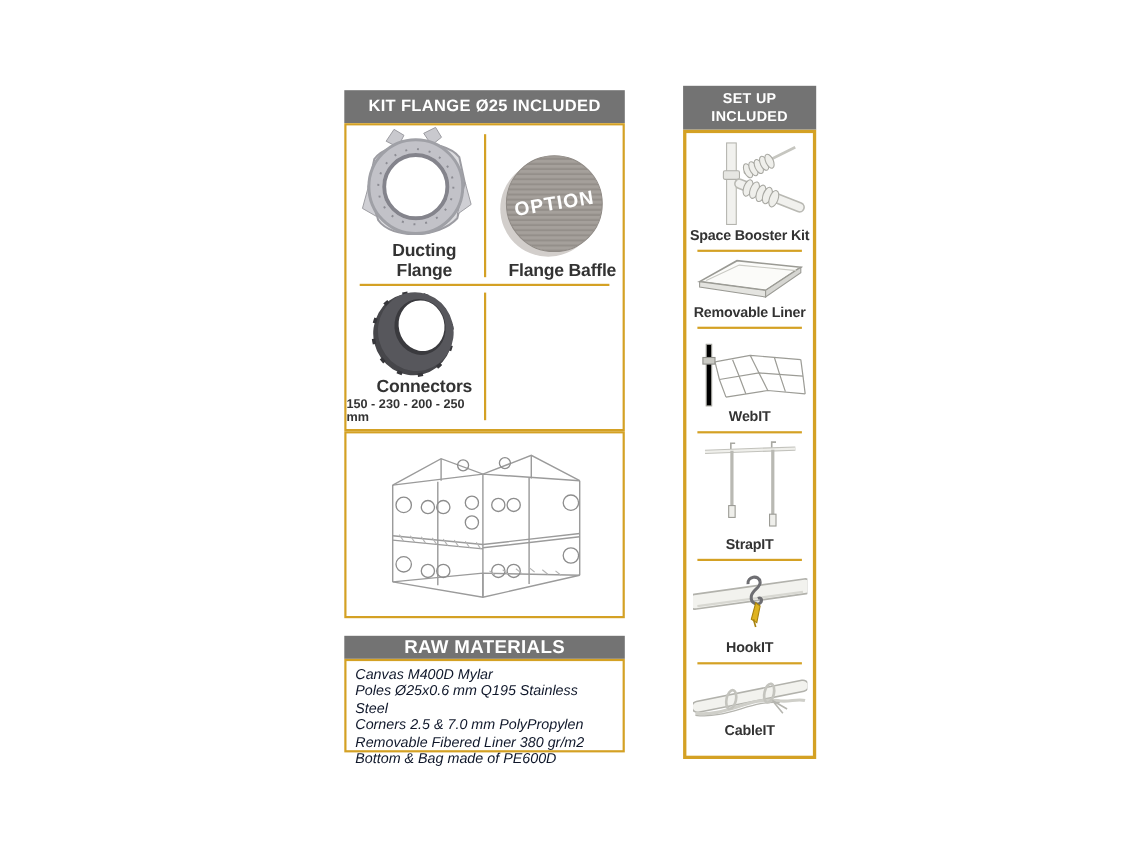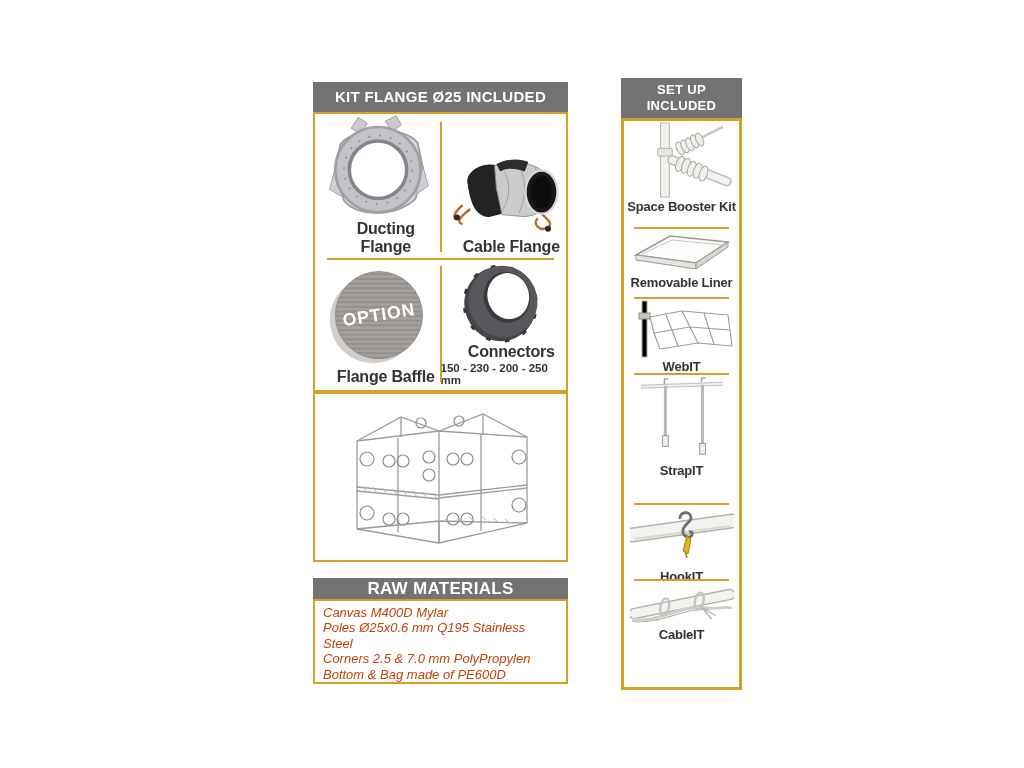--- a/index.html
+++ b/index.html
@@ -16,27 +16,27 @@
   .grid{display:grid;grid-template-columns:1fr 1fr;grid-template-rows:146px 130px;width:100%;height:100%;}
   .cell{display:flex;flex-direction:column;align-items:center;justify-content:flex-end;padding-bottom:4px;}
   .cell .item-label{font-size:16px;line-height:18px;margin-left:16px;}
   .cell .sub-label{font-size:11.5px;font-weight:bold;color:#333;margin-top:1px;}
   .vdiv{position:absolute;left:calc(50% - 1px);width:2px;background:#d4a124;}
   .vdiv.r1{top:8px;height:130px;}
   .vdiv.r2{top:152px;bottom:8px;}
   .hdiv{position:absolute;top:144px;left:12px;right:12px;height:2px;background:#d4a124;}
   .tent-box{height:170px;display:flex;align-items:center;justify-content:center;}
   .raw-header{margin-top:16px;height:21px;line-height:21px;font-size:17px;}
-  .raw-box{height:85px;padding:4px 8px;font-style:italic;font-size:13px;line-height:15.4px;color:#c2410c;}
+  .raw-box{height:85px;padding:4px 8px;font-style:italic;font-size:13px;line-height:15.4px;color:#0f172a;}
 
   
   .right-col{position:absolute;left:586px;top:78px;width:121px;padding-left:35px;}
   .setup-header{height:40px;font-size:13px;line-height:16px;padding-top:4px;box-sizing:border-box;}
   .items-box{height:572px;border-width:3px;display:flex;flex-direction:column;}
-  .setup-item{display:flex;flex-direction:column;align-items:center;justify-content:flex-start;}
+  .setup-item{display:flex;flex-direction:column;align-items:center;justify-content:flex-end;}
   .setup-item .item-label{font-size:13px;line-height:15px;margin-bottom:6px;}
   .divider{height:2px;background:#d4a124;margin:0 10px;flex:none;}
   svg{display:block;}
   .imgwrap{display:flex;align-items:flex-end;justify-content:center;}
 </style>
 </head>
 <body>
 
 <div class="canvas">
 
@@ -58,36 +58,20 @@
             <path d="M8 62 L2 84 L16 92 Z" fill="#cfcfd4" stroke="#9c9ca2"></path>
             <path d="M106 58 L112 80 L98 90 Z" fill="#cfcfd4" stroke="#9c9ca2"></path>
             <circle cx="56" cy="62" r="46" fill="none" stroke="#9fa0a6" stroke-width="6"></circle>
             <circle cx="56" cy="62" r="40" fill="none" stroke="#c2c2c8" stroke-width="12"></circle>
             <circle cx="56" cy="62" r="38" fill="none" stroke="#8c8c93" stroke-width="2" stroke-dasharray="2 10"></circle>
             <circle cx="56" cy="62" r="32" fill="#ffffff" stroke="#84848c" stroke-width="4"></circle>
           </svg>
           <div class="item-label">Ducting Flange</div>
         </div>
 
-        <div class="cell">
-          <svg width="122" height="88" viewBox="0 0 130 92">
-            <path d="M22 58 C12 66 10 74 18 72" fill="none" stroke="#c06a1f" stroke-width="2.5"></path>
-            <path d="M30 62 C20 70 14 76 22 78" fill="none" stroke="#c06a1f" stroke-width="2.5"></path>
-            <path d="M100 62 C112 72 120 78 112 82 C104 86 96 78 102 72" fill="none" stroke="#c06a1f" stroke-width="2.5"></path>
-            <circle cx="16" cy="71" r="3.2" fill="#2a2a2c"></circle>
-            <circle cx="113" cy="83" r="3.2" fill="#2a2a2c"></circle>
-            <path d="M28 36 C24 22 44 12 58 16 L70 20 L66 66 L50 70 C34 70 30 50 28 36 Z" fill="#232325" stroke="#111111"></path>
-            <path d="M56 16 C80 8 102 14 112 26 L118 44 C118 58 104 70 86 70 L64 68 L58 40 Z" fill="#cbcbcb" stroke="#8e8e8e"></path>
-            <path d="M66 22 C74 34 72 52 64 64 M82 16 C90 30 90 50 82 66 M98 16 C106 28 106 48 100 64" stroke="#9d9d9d" fill="none"></path>
-            <path d="M58 14 C70 8 84 8 92 12 L88 22 C78 18 68 18 62 22 Z" fill="#2c2c2e"></path>
-            <ellipse cx="106" cy="44" rx="17" ry="23" fill="#19191b" stroke="#d9d9d9" stroke-width="2.5"></ellipse>
-            <ellipse cx="106" cy="44" rx="11" ry="17" fill="#0e0e10"></ellipse>
-          </svg>
-          <div class="item-label">Cable Flange</div>
-        </div>
 
         <div class="cell">
           <svg width="102" height="102" viewBox="0 0 110 110">
             <defs>
               <pattern id="lb" width="8" height="5" patternUnits="userSpaceOnUse">
                 <rect width="8" height="5" fill="#a5a09b"></rect>
                 <rect y="3" width="8" height="2" fill="#948f8a"></rect>
               </pattern>
             </defs>
             <circle cx="50" cy="58" r="47" fill="#d2cecb"></circle>
@@ -152,20 +136,21 @@
           <path d="M112 118 l5 4 M124 117 l5 4 M136 116 l5 4 M148 115 l5 4 M160 117 l5 4 M172 118 l5 4"></path>
         </g>
       </svg>
     </div>
 
     <div class="gold-header raw-header">RAW MATERIALS</div>
     <div class="box raw-box">
       <div>Canvas M400D Mylar</div>
       <div>Poles Ø25x0.6 mm Q195 Stainless Steel</div>
       <div>Corners 2.5 &amp; 7.0 mm PolyPropylen</div>
+      <div>Removable Fibered Liner 380 gr/m2</div>
       <div>Bottom &amp; Bag made of PE600D</div>
     </div>
   </section>
 
   <section class="right-col">
 
     <div class="gold-header setup-header">
       <div>SET UP</div>
       <div>INCLUDED</div>
     </div>
@@ -204,58 +189,58 @@
             <path d="M6 26 L40 7 L98 13 L66 34 Z" fill="#fbfbf9" stroke="#9a9a94" stroke-width="1.5"></path>
             <path d="M6 26 L66 34 L66 40 L6 31 Z" fill="#e4e4e0" stroke="#9a9a94"></path>
             <path d="M66 34 L98 13 L98 18 L66 40 Z" fill="#d6d6d2" stroke="#9a9a94"></path>
             <path d="M12 25 L42 11 L94 16" fill="none" stroke="#c9c9c3"></path>
           </svg>
         </div>
         <div class="item-label">Removable Liner</div>
       </div>
       <div class="divider"></div>
 
-      <div class="setup-item" style="height:74px">
+      <div class="setup-item" style="height:93px">
         <div class="imgwrap">
           <svg width="104" height="60" viewBox="0 0 104 60">
             <rect x="12" y="2" width="5" height="56" fill="#ececе8" stroke="#a8a8a2"></rect>
             <rect x="9" y="14" width="11" height="6" fill="#c9c9c3" stroke="#8f8f89"></rect>
             <g stroke="#9c9c96" fill="none" stroke-width="1.1">
               <path d="M20 18 L52 12 L98 16"></path>
               <path d="M24 34 L60 28 L100 31"></path>
               <path d="M30 50 L68 44 L102 47"></path>
               <path d="M20 18 L24 34 L30 50"></path>
               <path d="M52 12 L60 28 L68 44"></path>
               <path d="M98 16 L100 31 L102 47"></path>
               <path d="M36 16 L42 31 L48 47"></path>
               <path d="M74 14 L79 30 L84 45"></path>
             </g>
           </svg>
         </div>
         <div class="item-label">WebIT</div>
       </div>
       <div class="divider"></div>
 
-      <div class="setup-item" style="height:128px">
+      <div class="setup-item" style="height:114px">
         <div class="imgwrap">
           <svg width="104" height="88" viewBox="0 0 104 90">
             <path d="M34 10 v-6 h4 M72 9 v-6 h4" stroke="#a8a8a2" fill="none" stroke-width="1.5"></path>
             <path d="M10 12 L94 9" stroke="#c2c2bc" stroke-width="4"></path>
             <path d="M10 12 L94 9" stroke="#efefeb" stroke-width="2"></path>
             <path d="M35 11 V64" stroke="#b9b9b3" stroke-width="3"></path>
             <rect x="32" y="62" width="6" height="11" fill="#efefeb" stroke="#9a9a94"></rect>
             <path d="M73 10 V72" stroke="#b9b9b3" stroke-width="3"></path>
             <rect x="70" y="70" width="6" height="11" fill="#efefeb" stroke="#9a9a94"></rect>
           </svg>
         </div>
         <div class="item-label">StrapIT</div>
       </div>
       <div class="divider"></div>
 
-      <div class="setup-item" style="height:74px">
+      <div class="setup-item" style="height:92px">
         <div class="imgwrap">
           <svg width="104" height="64" viewBox="0 0 104 64">
             <path d="M2 30 L102 16" stroke="#b2b2ac" stroke-width="15" stroke-linecap="round"></path>
             <path d="M2 30 L102 16" stroke="#f2f2ee" stroke-width="12" stroke-linecap="round"></path>
             <path d="M4 34 L100 21" stroke="#d8d8d2" stroke-width="2"></path>
             <path d="M50 14 C49 7 60 5 61 12 C62 17 54 19 53 25 C52 32 60 34 62 30 C63 27 61 26 59 27" fill="none" stroke="#6e6e72" stroke-width="2.8"></path>
             <path d="M57 31 l-4 15 5 3 3 -15 z" fill="#dfb31f" stroke="#a8830e"></path>
             <path d="M55 46 l2 7" stroke="#a8830e" stroke-width="1.5"></path>
           </svg>
         </div>

